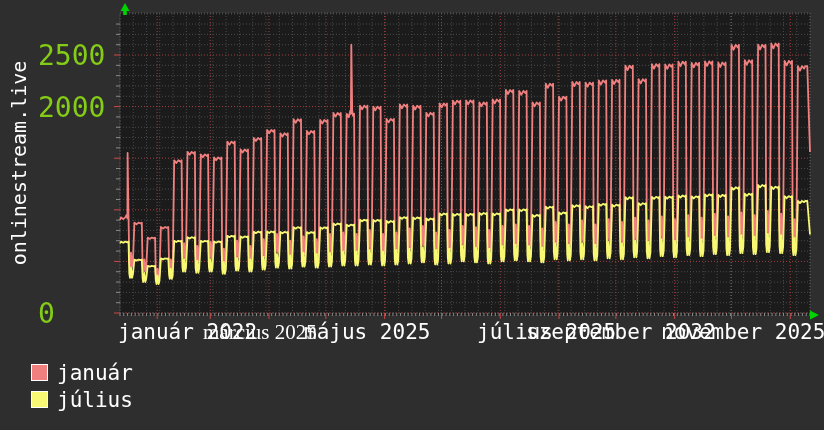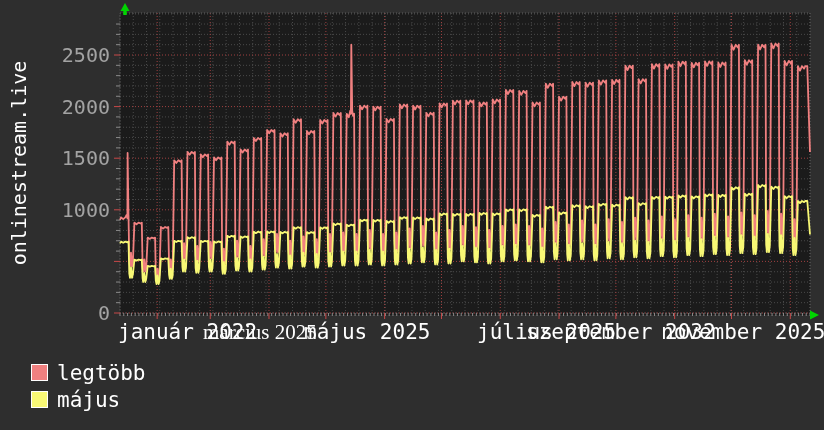--- a/index.html
+++ b/index.html
@@ -20,24 +20,24 @@
     font-size:20px;
     text-align:center;
     white-space:nowrap;
     color:#ffffff;
   }
   svg.chart{position:absolute;left:0;top:0;}
   .ylabels,.xlabels{position:absolute;left:0;top:0;width:824px;height:430px;pointer-events:none;}
   .ytick{
     position:absolute;
     width:72px;
-    text-align:right;
-    font-size:20px;
+    text-align:left;
+    font-size:28px;
     line-height:21px;
-    color:#a3a3a3;
+    color:#84cc16;
     white-space:nowrap;
   }
   .xmonth{
     position:absolute;
     top:320px;
     font-size:21px;
     line-height:24px;
     color:#ffffff;
     white-space:nowrap;
   }
@@ -386,38 +386,36 @@
       <line x1="116" y1="34.360000000000014" x2="120" y2="34.360000000000014" stroke="#8a8a8a"></line>
       <line x1="116" y1="24.04000000000002" x2="120" y2="24.04000000000002" stroke="#8a8a8a"></line>
       <path d="M120.0,219.9 L121.1,217.4 L123.2,219.1 L125.3,217.4 L126.6,215.0 L127.4,218.4 L127.6,153.0 L128.5,217.4 L128.5,215.0 L129.3,261.0 L130.0,266.6 L131.0,252.6 L132.0,266.6 L132.9,261.9 L134.4,222.6 L136.5,224.3 L138.6,222.6 L140.7,223.5 L141.8,222.6 L142.6,266.8 L143.2,271.7 L144.3,259.3 L145.3,271.7 L146.2,267.6 L147.7,237.6 L149.8,238.9 L151.8,237.6 L153.9,238.3 L155.1,237.6 L155.8,274.9 L156.5,278.9 L157.5,268.7 L158.6,278.9 L159.4,275.5 L160.9,227.0 L163.0,228.6 L165.1,227.0 L167.2,227.9 L168.3,227.0 L169.1,266.8 L169.8,271.7 L170.8,259.3 L171.8,271.7 L172.7,267.6 L174.2,160.3 L176.3,163.0 L178.4,160.3 L180.5,161.8 L181.6,160.3 L182.4,252.9 L183.0,259.3 L184.1,243.2 L185.1,259.3 L186.0,254.0 L187.5,151.9 L189.6,154.8 L191.7,151.9 L193.7,153.6 L194.9,151.9 L195.6,255.2 L196.3,261.4 L197.3,245.9 L198.4,261.4 L199.2,256.2 L200.8,154.4 L202.8,157.3 L204.9,154.4 L207.0,156.0 L208.1,154.4 L208.9,251.7 L209.6,258.3 L210.6,241.9 L211.7,258.3 L212.5,252.8 L214.0,157.4 L216.1,160.2 L218.2,157.4 L220.3,159.0 L221.4,157.4 L222.2,257.5 L222.8,263.5 L223.9,248.6 L224.9,263.5 L225.8,258.5 L227.3,141.6 L229.4,144.7 L231.5,141.6 L233.5,143.4 L234.7,141.6 L235.4,250.6 L236.1,257.3 L237.1,240.6 L238.2,257.3 L239.0,251.7 L240.6,149.5 L242.6,152.5 L244.7,149.5 L246.8,151.2 L248.0,149.5 L248.7,255.2 L249.4,261.4 L250.4,245.9 L251.5,261.4 L252.3,256.2 L253.8,137.9 L255.9,141.0 L258.0,137.9 L260.1,139.6 L261.2,137.9 L262.0,249.4 L262.6,256.2 L263.7,239.2 L264.7,256.2 L265.6,250.6 L267.1,129.9 L269.2,133.2 L271.3,129.9 L273.4,131.7 L274.5,129.9 L275.3,244.8 L275.9,252.1 L277.0,233.8 L278.0,252.1 L278.9,246.0 L280.4,133.3 L282.5,136.5 L284.5,133.3 L286.6,135.1 L287.8,133.3 L288.5,250.6 L289.2,257.3 L290.2,240.6 L291.3,257.3 L292.1,251.7 L293.6,119.2 L295.7,122.7 L297.8,119.2 L299.9,121.2 L301.0,119.2 L301.8,247.1 L302.5,254.2 L303.5,236.5 L304.5,254.2 L305.4,248.3 L306.9,131.0 L309.0,134.2 L311.1,131.0 L313.2,132.8 L314.3,131.0 L315.1,249.4 L315.7,256.2 L316.8,239.2 L317.8,256.2 L318.7,250.6 L320.2,120.0 L322.3,123.5 L324.3,120.0 L326.4,121.9 L327.6,120.0 L328.3,244.8 L329.0,252.1 L330.0,233.8 L331.1,252.1 L331.9,246.0 L333.4,113.0 L335.5,116.6 L337.6,113.0 L339.7,115.0 L340.8,113.0 L341.6,243.6 L342.3,251.1 L343.3,232.5 L344.3,251.1 L345.2,244.9 L346.7,113.8 L348.8,117.3 L350.3,110.7 L350.9,113.8 L351.3,44.7 L352.2,110.7 L353.0,115.8 L354.1,113.8 L354.9,244.8 L355.5,252.1 L356.6,233.8 L357.6,252.1 L358.5,246.0 L360.0,105.6 L362.1,109.3 L364.2,105.6 L366.2,107.6 L367.4,105.6 L368.1,241.3 L368.8,249.0 L369.8,229.8 L370.9,249.0 L371.7,242.6 L373.3,106.7 L375.3,110.4 L377.4,106.7 L379.5,108.8 L380.6,106.7 L381.4,244.8 L382.1,252.1 L383.1,233.8 L384.2,252.1 L385.0,246.0 L386.5,118.9 L388.6,122.4 L390.7,118.9 L392.8,120.8 L393.9,118.9 L394.7,243.6 L395.3,251.1 L396.4,232.5 L397.4,251.1 L398.3,244.9 L399.8,104.5 L401.9,108.3 L404.0,104.5 L406.0,106.6 L407.2,104.5 L407.9,240.2 L408.6,248.0 L409.6,228.5 L410.7,248.0 L411.5,241.5 L413.1,105.7 L415.1,109.5 L417.2,105.7 L419.3,107.8 L420.5,105.7 L421.2,237.9 L421.9,245.9 L422.9,225.8 L424.0,245.9 L424.8,239.2 L426.3,112.8 L428.4,116.4 L430.5,112.8 L432.6,114.8 L433.7,112.8 L434.5,243.6 L435.1,251.1 L436.2,232.5 L437.2,251.1 L438.1,244.9 L439.6,103.5 L441.7,107.3 L443.8,103.5 L445.9,105.6 L447.0,103.5 L447.8,241.3 L448.4,249.0 L449.5,229.8 L450.5,249.0 L451.4,242.6 L452.9,100.6 L455.0,104.4 L457.0,100.6 L459.1,102.7 L460.3,100.6 L461.0,237.9 L461.7,245.9 L462.7,225.8 L463.8,245.9 L464.6,239.2 L466.1,100.4 L468.2,104.2 L470.3,100.4 L472.4,102.5 L473.5,100.4 L474.3,239.0 L475.0,247.0 L476.0,227.1 L477.0,247.0 L477.9,240.3 L479.4,102.5 L481.5,106.3 L483.6,102.5 L485.7,104.6 L486.8,102.5 L487.6,241.3 L488.2,249.0 L489.3,229.8 L490.3,249.0 L491.2,242.6 L492.7,99.5 L494.8,103.4 L496.8,99.5 L498.9,101.7 L500.1,99.5 L500.8,237.9 L501.5,245.9 L502.5,225.8 L503.6,245.9 L504.4,239.2 L505.9,90.0 L508.0,94.0 L510.1,90.0 L512.2,92.2 L513.3,90.0 L514.1,236.7 L514.8,244.9 L515.8,224.5 L516.8,244.9 L517.7,238.1 L519.2,90.9 L521.3,94.9 L523.4,90.9 L525.5,93.1 L526.6,90.9 L527.4,237.9 L528.0,245.9 L529.1,225.8 L530.1,245.9 L531.0,239.2 L532.5,102.5 L534.6,106.3 L536.7,102.5 L538.7,104.6 L539.9,102.5 L540.6,240.2 L541.3,248.0 L542.3,228.5 L543.4,248.0 L544.2,241.5 L545.8,83.7 L547.8,87.8 L549.9,83.7 L552.0,86.0 L553.1,83.7 L553.9,234.4 L554.6,242.8 L555.6,221.8 L556.7,242.8 L557.5,235.8 L559.0,96.7 L561.1,100.6 L563.2,96.7 L565.3,98.8 L566.4,96.7 L567.2,236.7 L567.8,244.9 L568.9,224.5 L569.9,244.9 L570.8,238.1 L572.3,82.0 L574.4,86.1 L576.5,82.0 L578.5,84.3 L579.7,82.0 L580.4,233.2 L581.1,241.8 L582.1,220.4 L583.2,241.8 L584.0,234.7 L585.6,82.6 L587.6,86.7 L589.7,82.6 L591.8,84.9 L593.0,82.6 L593.7,236.7 L594.4,244.9 L595.4,224.5 L596.5,244.9 L597.3,238.1 L598.8,80.4 L600.9,84.6 L603.0,80.4 L605.1,82.7 L606.2,80.4 L607.0,232.1 L607.6,240.8 L608.7,219.1 L609.7,240.8 L610.6,233.5 L612.1,79.8 L614.2,84.0 L616.3,79.8 L618.4,82.1 L619.5,79.8 L620.3,234.4 L620.9,242.8 L622.0,221.8 L623.0,242.8 L623.9,235.8 L625.4,65.6 L627.5,70.1 L629.5,65.6 L631.6,68.1 L632.8,65.6 L633.5,230.9 L634.2,239.7 L635.2,217.7 L636.3,239.7 L637.1,232.4 L638.6,79.2 L640.7,83.4 L642.8,79.2 L644.9,81.5 L646.0,79.2 L646.8,233.2 L647.5,241.8 L648.5,220.4 L649.5,241.8 L650.4,234.7 L651.9,64.1 L654.0,68.6 L656.1,64.1 L658.2,66.6 L659.3,64.1 L660.1,229.8 L660.7,238.7 L661.8,216.4 L662.8,238.7 L663.7,231.3 L665.2,64.4 L667.3,68.9 L669.3,64.4 L671.4,66.9 L672.6,64.4 L673.3,232.1 L674.0,240.8 L675.0,219.1 L676.1,240.8 L676.9,233.5 L678.4,61.7 L680.5,66.2 L682.6,61.7 L684.7,64.2 L685.8,61.7 L686.6,228.6 L687.3,237.7 L688.3,215.1 L689.3,237.7 L690.2,230.1 L691.7,62.8 L693.8,67.3 L695.9,62.8 L698.0,65.3 L699.1,62.8 L699.9,230.9 L700.5,239.7 L701.6,217.7 L702.6,239.7 L703.5,232.4 L705.0,61.4 L707.1,66.0 L709.2,61.4 L711.2,64.0 L712.4,61.4 L713.1,227.5 L713.8,236.6 L714.8,213.7 L715.9,236.6 L716.7,229.0 L718.3,62.5 L720.3,67.0 L722.4,62.5 L724.5,65.0 L725.6,62.5 L726.4,229.8 L727.1,238.7 L728.1,216.4 L729.2,238.7 L730.0,231.3 L731.5,44.8 L733.6,49.7 L735.7,44.8 L737.8,47.5 L738.9,44.8 L739.7,226.3 L740.3,235.6 L741.4,212.4 L742.4,235.6 L743.3,227.9 L744.8,60.2 L746.9,64.7 L749.0,60.2 L751.0,62.7 L752.2,60.2 L752.9,228.6 L753.6,237.7 L754.6,215.1 L755.7,237.7 L756.5,230.1 L758.1,44.7 L760.1,49.5 L762.2,44.7 L764.3,47.4 L765.5,44.7 L766.2,225.2 L766.9,234.6 L767.9,211.0 L769.0,234.6 L769.8,226.7 L771.3,43.5 L773.4,48.4 L775.5,43.5 L777.6,46.2 L778.7,43.5 L779.5,227.5 L780.1,236.6 L781.2,213.7 L782.2,236.6 L783.1,229.0 L784.6,60.9 L786.7,65.4 L788.8,60.9 L790.9,63.4 L792.0,60.9 L792.7,232.1 L793.4,240.8 L794.5,219.1 L795.5,240.8 L796.4,233.5 L797.9,66.2 L800.0,70.6 L802.0,66.2 L804.1,68.6 L805.3,66.2 L807.3,66.2 L810.0,152.0" fill="none" stroke="#f08080" stroke-width="1.8" stroke-linejoin="round"></path>
       <path d="M120.0,243.4 L121.1,241.6 L123.2,242.8 L125.3,241.6 L127.4,242.3 L128.5,241.6 L129.3,273.7 L130.0,277.9 L131.0,267.4 L132.0,277.9 L132.9,274.4 L134.4,259.6 L136.5,260.6 L138.6,259.6 L140.7,260.1 L141.8,259.6 L142.6,278.3 L143.2,282.0 L144.3,272.8 L145.3,282.0 L146.2,278.9 L147.7,265.9 L149.8,266.7 L151.8,265.9 L153.9,266.3 L155.1,265.9 L155.8,280.6 L156.5,284.1 L157.5,275.4 L158.6,284.1 L159.4,281.2 L160.9,258.4 L163.0,259.4 L165.1,258.4 L167.2,258.9 L168.3,258.4 L169.1,274.9 L169.8,278.9 L170.8,268.7 L171.8,278.9 L172.7,275.5 L174.2,240.8 L176.3,242.1 L178.4,240.8 L180.5,241.5 L181.6,240.8 L182.4,266.8 L183.0,271.7 L184.1,259.3 L185.1,271.7 L186.0,267.6 L187.5,237.2 L189.6,238.6 L191.7,237.2 L193.7,238.0 L194.9,237.2 L195.6,267.9 L196.3,272.8 L197.3,260.7 L198.4,272.8 L199.2,268.7 L200.8,240.8 L202.8,242.1 L204.9,240.8 L207.0,241.5 L208.1,240.8 L208.9,266.8 L209.6,271.7 L210.6,259.3 L211.7,271.7 L212.5,267.6 L214.0,241.4 L216.1,242.7 L218.2,241.4 L220.3,242.2 L221.4,241.4 L222.2,269.1 L222.8,273.8 L223.9,262.0 L224.9,273.8 L225.8,269.9 L227.3,235.8 L229.4,237.2 L231.5,235.8 L233.5,236.6 L234.7,235.8 L235.4,265.6 L236.1,270.7 L237.1,258.0 L238.2,270.7 L239.0,266.5 L240.6,236.4 L242.6,237.8 L244.7,236.4 L246.8,237.1 L248.0,236.4 L248.7,266.8 L249.4,271.7 L250.4,259.3 L251.5,271.7 L252.3,267.6 L253.8,231.7 L255.9,233.2 L258.0,231.7 L260.1,232.5 L261.2,231.7 L262.0,264.5 L262.6,269.7 L263.7,256.7 L264.7,269.7 L265.6,265.3 L267.1,231.5 L269.2,233.0 L271.3,231.5 L273.4,232.3 L274.5,231.5 L275.3,262.1 L275.9,267.6 L277.0,254.0 L278.0,267.6 L278.9,263.1 L280.4,231.9 L282.5,233.3 L284.5,231.9 L286.6,232.7 L287.8,231.9 L288.5,263.3 L289.2,268.6 L290.2,255.3 L291.3,268.6 L292.1,264.2 L293.6,227.1 L295.7,228.7 L297.8,227.1 L299.9,228.0 L301.0,227.1 L301.8,261.0 L302.5,266.6 L303.5,252.6 L304.5,266.6 L305.4,261.9 L306.9,232.1 L309.0,233.5 L311.1,232.1 L313.2,232.9 L314.3,232.1 L315.1,262.1 L315.7,267.6 L316.8,254.0 L317.8,267.6 L318.7,263.1 L320.2,227.3 L322.3,228.9 L324.3,227.3 L326.4,228.2 L327.6,227.3 L328.3,261.0 L329.0,266.6 L330.0,252.6 L331.1,266.6 L331.9,261.9 L333.4,223.5 L335.5,225.1 L337.6,223.5 L339.7,224.4 L340.8,223.5 L341.6,259.8 L342.3,265.5 L343.3,251.3 L344.3,265.5 L345.2,260.8 L346.7,224.6 L348.8,226.2 L350.9,224.6 L353.0,225.4 L354.1,224.6 L354.9,259.8 L355.5,265.5 L356.6,251.3 L357.6,265.5 L358.5,260.8 L360.0,219.7 L362.1,221.3 L364.2,219.7 L366.2,220.6 L367.4,219.7 L368.1,258.7 L368.8,264.5 L369.8,249.9 L370.9,264.5 L371.7,259.6 L373.3,219.9 L375.3,221.6 L377.4,219.9 L379.5,220.8 L380.6,219.9 L381.4,259.8 L382.1,265.5 L383.1,251.3 L384.2,265.5 L385.0,260.8 L386.5,221.0 L388.6,222.7 L390.7,221.0 L392.8,222.0 L393.9,221.0 L394.7,258.7 L395.3,264.5 L396.4,249.9 L397.4,264.5 L398.3,259.6 L399.8,217.1 L401.9,218.8 L404.0,217.1 L406.0,218.1 L407.2,217.1 L407.9,257.5 L408.6,263.5 L409.6,248.6 L410.7,263.5 L411.5,258.5 L413.1,217.4 L415.1,219.1 L417.2,217.4 L419.3,218.4 L420.5,217.4 L421.2,256.4 L421.9,262.4 L422.9,247.3 L424.0,262.4 L424.8,257.4 L426.3,218.5 L428.4,220.2 L430.5,218.5 L432.6,219.5 L433.7,218.5 L434.5,258.7 L435.1,264.5 L436.2,249.9 L437.2,264.5 L438.1,259.6 L439.6,213.5 L441.7,215.3 L443.8,213.5 L445.9,214.5 L447.0,213.5 L447.8,257.5 L448.4,263.5 L449.5,248.6 L450.5,263.5 L451.4,258.5 L452.9,213.9 L455.0,215.7 L457.0,213.9 L459.1,214.9 L460.3,213.9 L461.0,255.2 L461.7,261.4 L462.7,245.9 L463.8,261.4 L464.6,256.2 L466.1,213.9 L468.2,215.7 L470.3,213.9 L472.4,214.9 L473.5,213.9 L474.3,256.4 L475.0,262.4 L476.0,247.3 L477.0,262.4 L477.9,257.4 L479.4,213.0 L481.5,214.8 L483.6,213.0 L485.7,214.0 L486.8,213.0 L487.6,257.5 L488.2,263.5 L489.3,248.6 L490.3,263.5 L491.2,258.5 L492.7,213.4 L494.8,215.2 L496.8,213.4 L498.9,214.4 L500.1,213.4 L500.8,255.2 L501.5,261.4 L502.5,245.9 L503.6,261.4 L504.4,256.2 L505.9,209.3 L508.0,211.2 L510.1,209.3 L512.2,210.3 L513.3,209.3 L514.1,254.1 L514.8,260.4 L515.8,244.6 L516.8,260.4 L517.7,255.1 L519.2,209.3 L521.3,211.2 L523.4,209.3 L525.5,210.4 L526.6,209.3 L527.4,255.2 L528.0,261.4 L529.1,245.9 L530.1,261.4 L531.0,256.2 L532.5,214.9 L534.6,216.7 L536.7,214.9 L538.7,215.9 L539.9,214.9 L540.6,256.4 L541.3,262.4 L542.3,247.3 L543.4,262.4 L544.2,257.4 L545.8,206.7 L547.8,208.6 L549.9,206.7 L552.0,207.7 L553.1,206.7 L553.9,252.9 L554.6,259.3 L555.6,243.2 L556.7,259.3 L557.5,254.0 L559.0,212.4 L561.1,214.2 L563.2,212.4 L565.3,213.4 L566.4,212.4 L567.2,254.1 L567.8,260.4 L568.9,244.6 L569.9,260.4 L570.8,255.1 L572.3,205.2 L574.4,207.1 L576.5,205.2 L578.5,206.3 L579.7,205.2 L580.4,252.9 L581.1,259.3 L582.1,243.2 L583.2,259.3 L584.0,254.0 L585.6,206.2 L587.6,208.1 L589.7,206.2 L591.8,207.2 L593.0,206.2 L593.7,254.1 L594.4,260.4 L595.4,244.6 L596.5,260.4 L597.3,255.1 L598.8,203.8 L600.9,205.7 L603.0,203.8 L605.1,204.9 L606.2,203.8 L607.0,251.7 L607.6,258.3 L608.7,241.9 L609.7,258.3 L610.6,252.8 L612.1,204.6 L614.2,206.6 L616.3,204.6 L618.4,205.7 L619.5,204.6 L620.3,252.9 L620.9,259.3 L622.0,243.2 L623.0,259.3 L623.9,254.0 L625.4,197.2 L627.5,199.3 L629.5,197.2 L631.6,198.4 L632.8,197.2 L633.5,250.6 L634.2,257.3 L635.2,240.6 L636.3,257.3 L637.1,251.7 L638.6,203.2 L640.7,205.2 L642.8,203.2 L644.9,204.3 L646.0,203.2 L646.8,251.7 L647.5,258.3 L648.5,241.9 L649.5,258.3 L650.4,252.8 L651.9,196.8 L654.0,198.9 L656.1,196.8 L658.2,198.0 L659.3,196.8 L660.1,249.4 L660.7,256.2 L661.8,239.2 L662.8,256.2 L663.7,250.6 L665.2,196.6 L667.3,198.7 L669.3,196.6 L671.4,197.8 L672.6,196.6 L673.3,250.6 L674.0,257.3 L675.0,240.6 L676.1,257.3 L676.9,251.7 L678.4,195.5 L680.5,197.6 L682.6,195.5 L684.7,196.7 L685.8,195.5 L686.6,248.3 L687.3,255.2 L688.3,237.9 L689.3,255.2 L690.2,249.4 L691.7,196.3 L693.8,198.4 L695.9,196.3 L698.0,197.4 L699.1,196.3 L699.9,249.4 L700.5,256.2 L701.6,239.2 L702.6,256.2 L703.5,250.6 L705.0,194.3 L707.1,196.4 L709.2,194.3 L711.2,195.5 L712.4,194.3 L713.1,247.1 L713.8,254.2 L714.8,236.5 L715.9,254.2 L716.7,248.3 L718.3,194.9 L720.3,197.0 L722.4,194.9 L724.5,196.1 L725.6,194.9 L726.4,248.3 L727.1,255.2 L728.1,237.9 L729.2,255.2 L730.0,249.4 L731.5,187.3 L733.6,189.6 L735.7,187.3 L737.8,188.6 L738.9,187.3 L739.7,246.0 L740.3,253.1 L741.4,235.2 L742.4,253.1 L743.3,247.2 L744.8,193.7 L746.9,195.8 L749.0,193.7 L751.0,194.9 L752.2,193.7 L752.9,247.1 L753.6,254.2 L754.6,236.5 L755.7,254.2 L756.5,248.3 L758.1,185.0 L760.1,187.3 L762.2,185.0 L764.3,186.3 L765.5,185.0 L766.2,244.8 L766.9,252.1 L767.9,233.8 L769.0,252.1 L769.8,246.0 L771.3,186.7 L773.4,189.0 L775.5,186.7 L777.6,187.9 L778.7,186.7 L779.5,246.0 L780.1,253.1 L781.2,235.2 L782.2,253.1 L783.1,247.2 L784.6,196.1 L786.7,198.2 L788.8,196.1 L790.9,197.3 L792.0,196.1 L792.7,248.3 L793.4,255.2 L794.5,237.9 L795.5,255.2 L796.4,249.4 L797.9,201.0 L800.0,203.0 L802.0,201.0 L804.1,202.1 L805.3,201.0 L807.3,201.0 L810.0,234.5" fill="none" stroke="#f8f875" stroke-width="1.8" stroke-linejoin="round"></path>
       <path d="M125,3 L129.5,11 L126.7,11 L126.7,15 L123.3,15 L123.3,11 L120.5,11 Z" fill="#00d400"></path>
       <path d="M810,310.5 L819,315 L810,319.5 Z" fill="#00d400"></path>
     </svg>
 
   <div class="ylabels">
       <div class="ytick" style="left: 38px; top: 303px;">0</div>
-      <div class="ytick" style="left: 38px; top: 199.8px;">1000</div>
-      <div class="ytick" style="left: 38px; top: 148.2px;">1500</div>
       <div class="ytick" style="left: 38px; top: 96.6px;">2000</div>
       <div class="ytick" style="left: 38px; top: 45px;">2500</div>
     </div>
   <div class="xlabels">
       <div class="xmonth" style="left: 118px;">január 2022</div>
       <div class="xmonth" style="left: 203px; font-family: Liberation Serif, serif;">március 2025</div>
       <div class="xmonth" style="left: 304px; text-align: right;">május 2025</div>
       <div class="xmonth" style="left: 440px; margin-left: 37px;">július 2025</div>
       <div class="xmonth" style="left: 526px;">szeptember 2032</div>
       <div class="xmonth" style="left: 653px; margin-left: 8px;">november 2025</div>
     </div>
 
   <div class="legend">
     <div class="lg-row r1">
       <span class="swatch" id="sw0" style="background: rgb(240, 128, 128);"></span>
-      <span class="lg-label">legtöbb</span>
+      <span class="lg-label">január</span>
     </div>
     <div class="lg-row r2">
       <span class="swatch" id="sw1" style="background: rgb(248, 248, 117);"></span>
-      <span class="lg-label">május</span>
+      <span class="lg-label">július</span>
     </div>
 
   </div>
 </div>
 
 </body></html>

